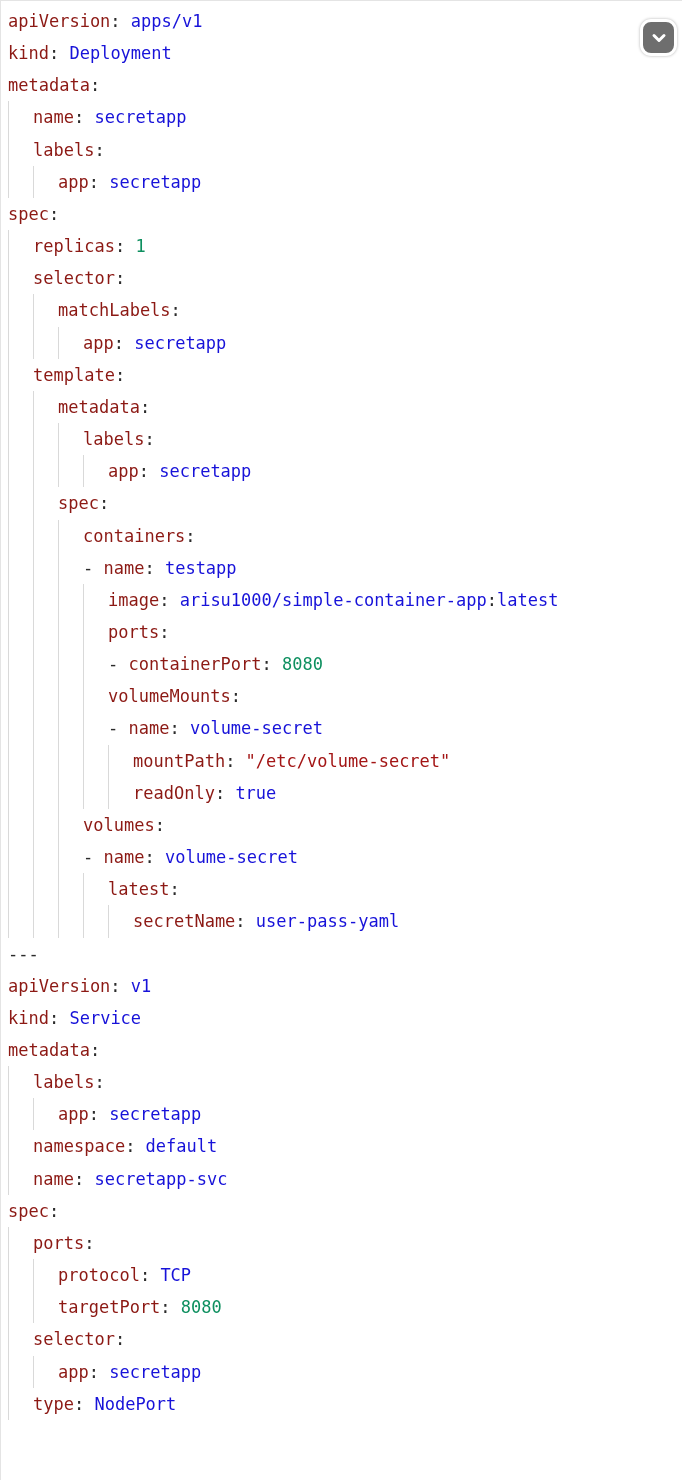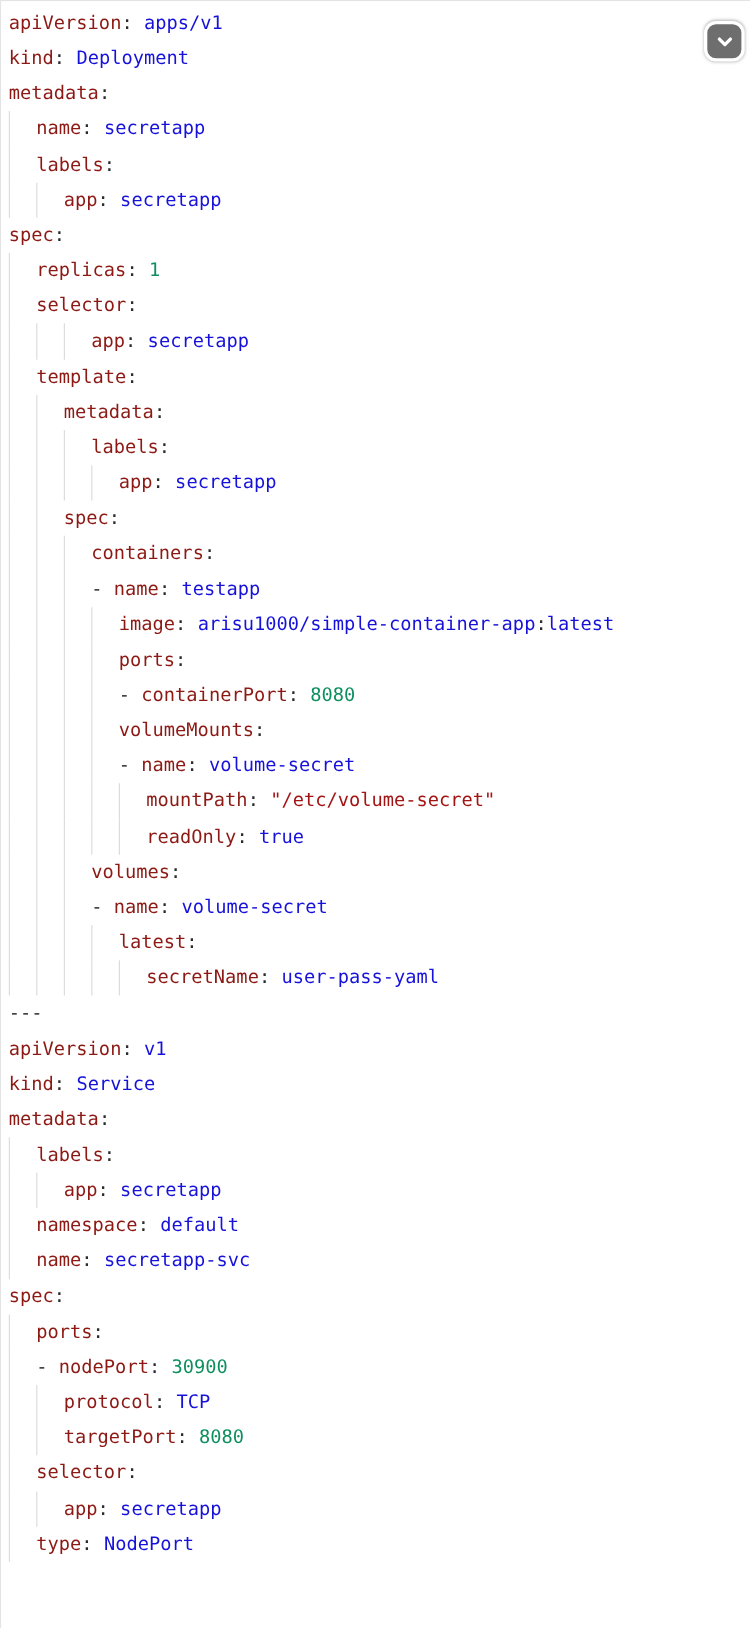--- a/index.html
+++ b/index.html
@@ -71,20 +71,21 @@
   <div>
       <div class="line"><span class="t-key">apiVersion</span><span class="t-pun">: </span><span class="t-str">apps/v1</span></div>
       <div class="line"><span class="t-key">kind</span><span class="t-pun">: </span><span class="t-str">Deployment</span></div>
       <div class="line"><span class="t-key">metadata</span><span class="t-pun">:</span></div>
       <div class="line"><span class="ind"></span><span class="t-key">name</span><span class="t-pun">: </span><span class="t-str">secretapp</span></div>
       <div class="line"><span class="ind"></span><span class="t-key">labels</span><span class="t-pun">:</span></div>
       <div class="line"><span class="ind"></span><span class="ind"></span><span class="t-key">app</span><span class="t-pun">: </span><span class="t-str">secretapp</span></div>
       <div class="line"><span class="t-key">spec</span><span class="t-pun">:</span></div>
       <div class="line"><span class="ind"></span><span class="t-key">replicas</span><span class="t-pun">: </span><span class="t-num">1</span></div>
       <div class="line"><span class="ind"></span><span class="t-key">selector</span><span class="t-pun">:</span></div>
+      <div class="line"><span class="ind"></span><span class="ind"></span><span class="t-key">matchLabels</span><span class="t-pun">:</span></div>
       <div class="line"><span class="ind"></span><span class="ind"></span><span class="ind"></span><span class="t-key">app</span><span class="t-pun">: </span><span class="t-str">secretapp</span></div>
       <div class="line"><span class="ind"></span><span class="t-key">template</span><span class="t-pun">:</span></div>
       <div class="line"><span class="ind"></span><span class="ind"></span><span class="t-key">metadata</span><span class="t-pun">:</span></div>
       <div class="line"><span class="ind"></span><span class="ind"></span><span class="ind"></span><span class="t-key">labels</span><span class="t-pun">:</span></div>
       <div class="line"><span class="ind"></span><span class="ind"></span><span class="ind"></span><span class="ind"></span><span class="t-key">app</span><span class="t-pun">: </span><span class="t-str">secretapp</span></div>
       <div class="line"><span class="ind"></span><span class="ind"></span><span class="t-key">spec</span><span class="t-pun">:</span></div>
       <div class="line"><span class="ind"></span><span class="ind"></span><span class="ind"></span><span class="t-key">containers</span><span class="t-pun">:</span></div>
       <div class="line"><span class="ind"></span><span class="ind"></span><span class="ind"></span><span class="t-pun">- </span><span class="t-key">name</span><span class="t-pun">: </span><span class="t-str">testapp</span></div>
       <div class="line"><span class="ind"></span><span class="ind"></span><span class="ind"></span><span class="ind"></span><span class="t-key">image</span><span class="t-pun">: </span><span class="t-str">arisu1000/simple-container-app</span><span class="t-pun">:</span><span class="t-str">latest</span></div>
       <div class="line"><span class="ind"></span><span class="ind"></span><span class="ind"></span><span class="ind"></span><span class="t-key">ports</span><span class="t-pun">:</span></div>
@@ -100,21 +101,20 @@
       <div class="line"><span class="t-pun">---</span></div>
       <div class="line"><span class="t-key">apiVersion</span><span class="t-pun">: </span><span class="t-str">v1</span></div>
       <div class="line"><span class="t-key">kind</span><span class="t-pun">: </span><span class="t-str">Service</span></div>
       <div class="line"><span class="t-key">metadata</span><span class="t-pun">:</span></div>
       <div class="line"><span class="ind"></span><span class="t-key">labels</span><span class="t-pun">:</span></div>
       <div class="line"><span class="ind"></span><span class="ind"></span><span class="t-key">app</span><span class="t-pun">: </span><span class="t-str">secretapp</span></div>
       <div class="line"><span class="ind"></span><span class="t-key">namespace</span><span class="t-pun">: </span><span class="t-str">default</span></div>
       <div class="line"><span class="ind"></span><span class="t-key">name</span><span class="t-pun">: </span><span class="t-str">secretapp-svc</span></div>
       <div class="line"><span class="t-key">spec</span><span class="t-pun">:</span></div>
       <div class="line"><span class="ind"></span><span class="t-key">ports</span><span class="t-pun">:</span></div>
-      <div class="line"><span class="ind"></span><span class="t-pun">- </span><span class="t-key">nodePort</span><span class="t-pun">: </span><span class="t-num">30900</span></div>
       <div class="line"><span class="ind"></span><span class="ind"></span><span class="t-key">protocol</span><span class="t-pun">: </span><span class="t-str">TCP</span></div>
       <div class="line"><span class="ind"></span><span class="ind"></span><span class="t-key">targetPort</span><span class="t-pun">: </span><span class="t-num">8080</span></div>
       <div class="line"><span class="ind"></span><span class="t-key">selector</span><span class="t-pun">:</span></div>
       <div class="line"><span class="ind"></span><span class="ind"></span><span class="t-key">app</span><span class="t-pun">: </span><span class="t-str">secretapp</span></div>
       <div class="line"><span class="ind"></span><span class="t-key">type</span><span class="t-pun">: </span><span class="t-str">NodePort</span></div>
     </div>
   <button class="collapse-btn" aria-label="collapse">
     <span>
       <svg width="18" height="18" viewBox="0 0 18 18">
         <polyline points="4,6.5 9,11.5 14,6.5" fill="none" stroke="#ffffff" stroke-width="3" stroke-linecap="round" stroke-linejoin="round"></polyline>

